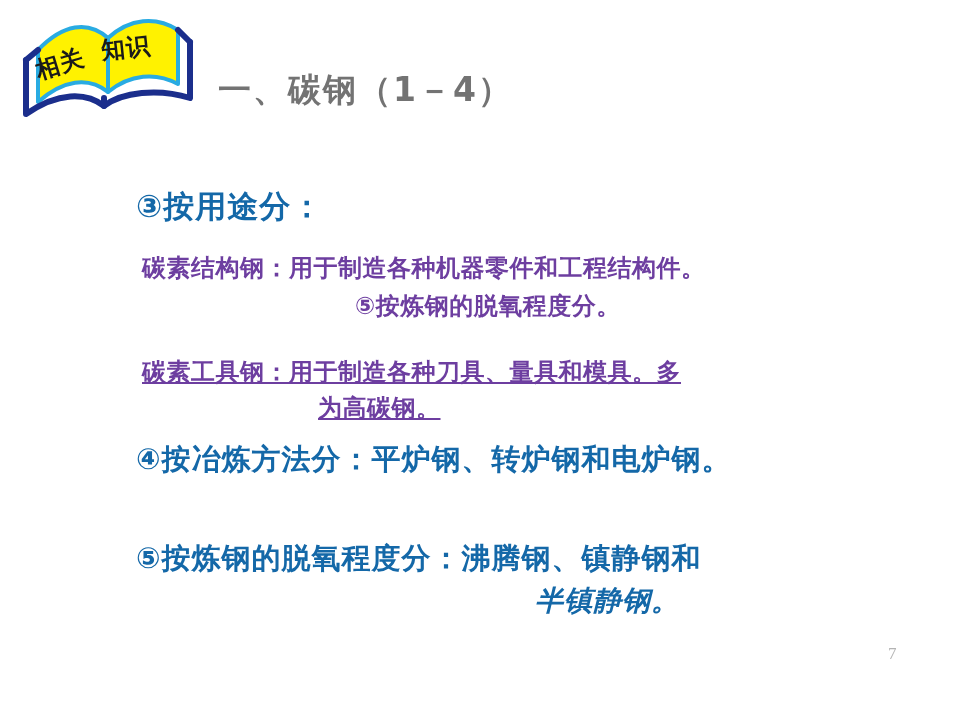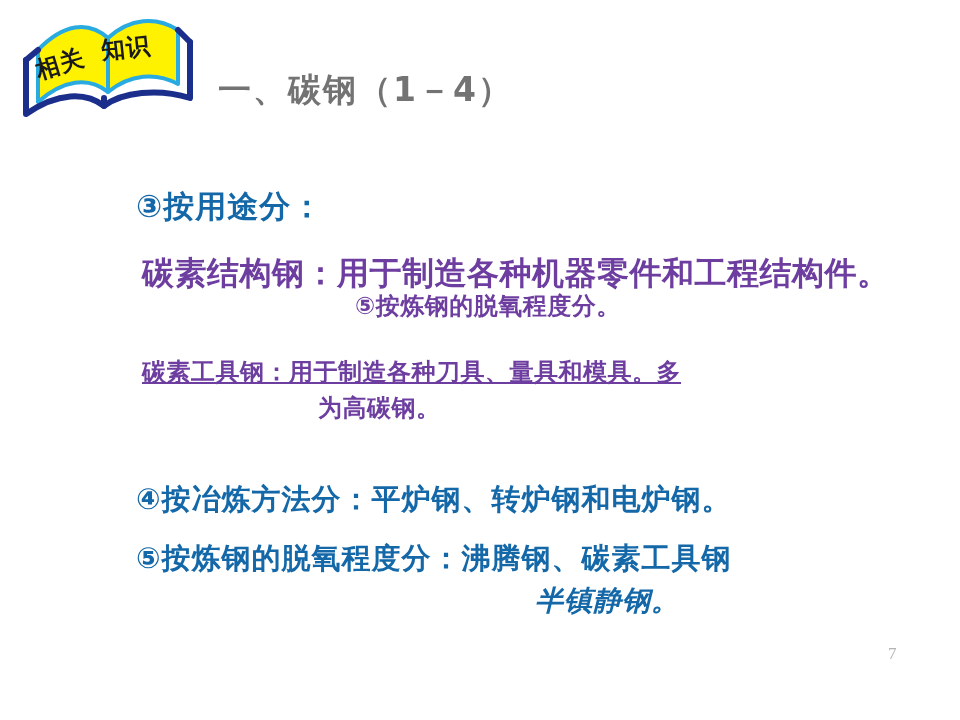--- a/index.html
+++ b/index.html
@@ -83,27 +83,27 @@
     white-space: nowrap;
     font-family: "DejaVu Sans", "Liberation Sans", sans-serif;
     font-weight: bold;
   }
 
   .line.blue  { color: #1468a8; }
   .line.purple{ color: #6d3ea0; }
 
   .l-head3 { left: 136px; top: 186px; font-size: 31px; letter-spacing: 1px; }
 
-  .l-p1a   { left: 142px; top: 252px; font-size: 32px; letter-spacing: 0.5px; }
+  .l-p1a   { left: 142px; top: 252px; font-size: 24px; letter-spacing: 0.5px; }
   .l-p1b   { left: 355px; top: 290px; font-size: 24px; letter-spacing: 0.5px; }
 
   .l-p2a   { left: 142px; top: 356px; font-size: 24px; letter-spacing: 0.5px; text-decoration: underline; }
-  .l-p2b   { left: 318px; top: 392px; font-size: 24px; letter-spacing: 0.5px; }
+  .l-p2b   { left: 318px; top: 392px; font-size: 24px; letter-spacing: 0.5px; text-decoration: underline; }
 
-  .l-head4 { left: 136px; top: 480px; font-size: 29px; letter-spacing: 1px; }
+  .l-head4 { left: 136px; top: 440px; font-size: 29px; letter-spacing: 1px; }
 
   .l-head5 { left: 136px; top: 539px; font-size: 29px; letter-spacing: 1px; }
   .l-p5b   { left: 535px; top: 582px; font-size: 28px; letter-spacing: 1px; font-style: italic; }
 
   
   .page-number {
     position: absolute;
     left: 888px;
     top: 644px;
     font-family: "Liberation Serif", "DejaVu Serif", serif;
@@ -163,20 +163,20 @@
     <div class="line blue l-head3">③按用途分：</div>
 
     <div class="line purple l-p1a">碳素结构钢：用于制造各种机器零件和工程结构件。</div>
     <div class="line purple l-p1b">⑤按炼钢的脱氧程度分。</div>
 
     <div class="line purple l-p2a">碳素工具钢：用于制造各种刀具、量具和模具。多</div>
     <div class="line purple l-p2b">为高碳钢。</div>
 
     <div class="line blue l-head4">④按冶炼方法分：平炉钢、转炉钢和电炉钢。</div>
 
-    <div class="line blue l-head5">⑤按炼钢的脱氧程度分：沸腾钢、碳素工具钢</div>
+    <div class="line blue l-head5">⑤按炼钢的脱氧程度分：沸腾钢、镇静钢和</div>
     <div class="line blue l-p5b">半镇静钢。</div>
   </div>
 
   <div class="page-number">7</div>
 
 
 </div>
 
 </body></html>

